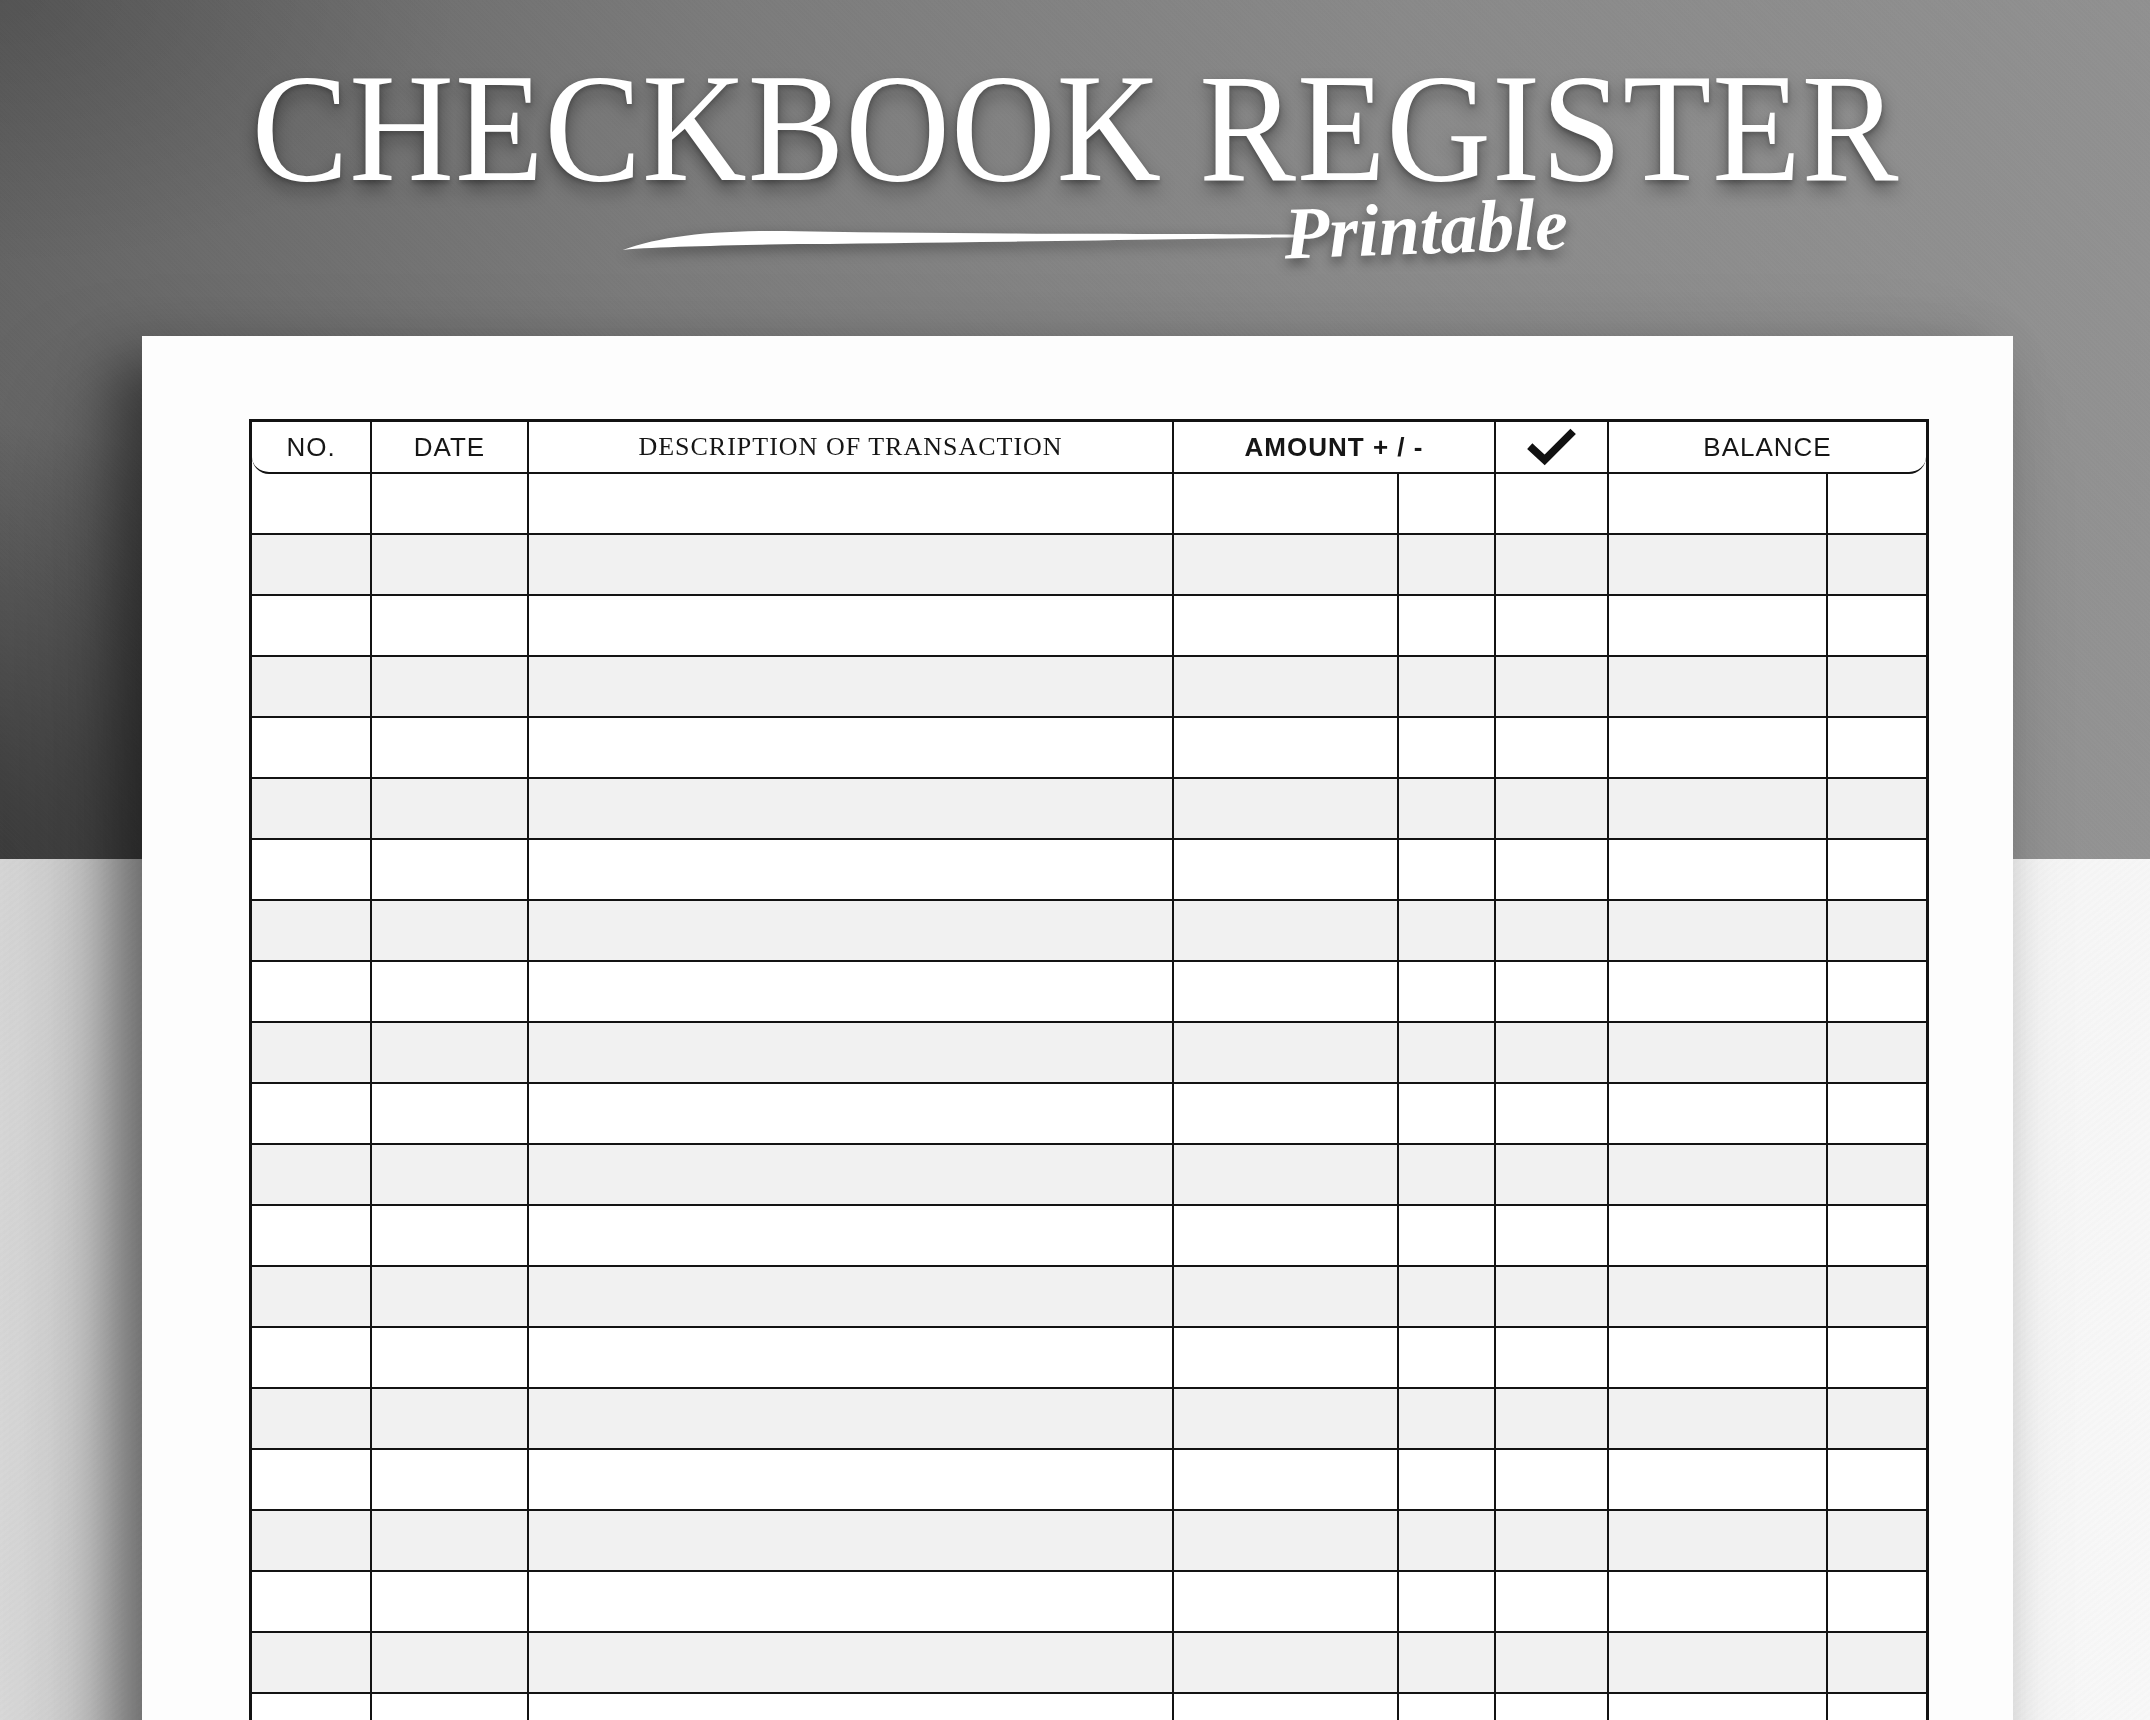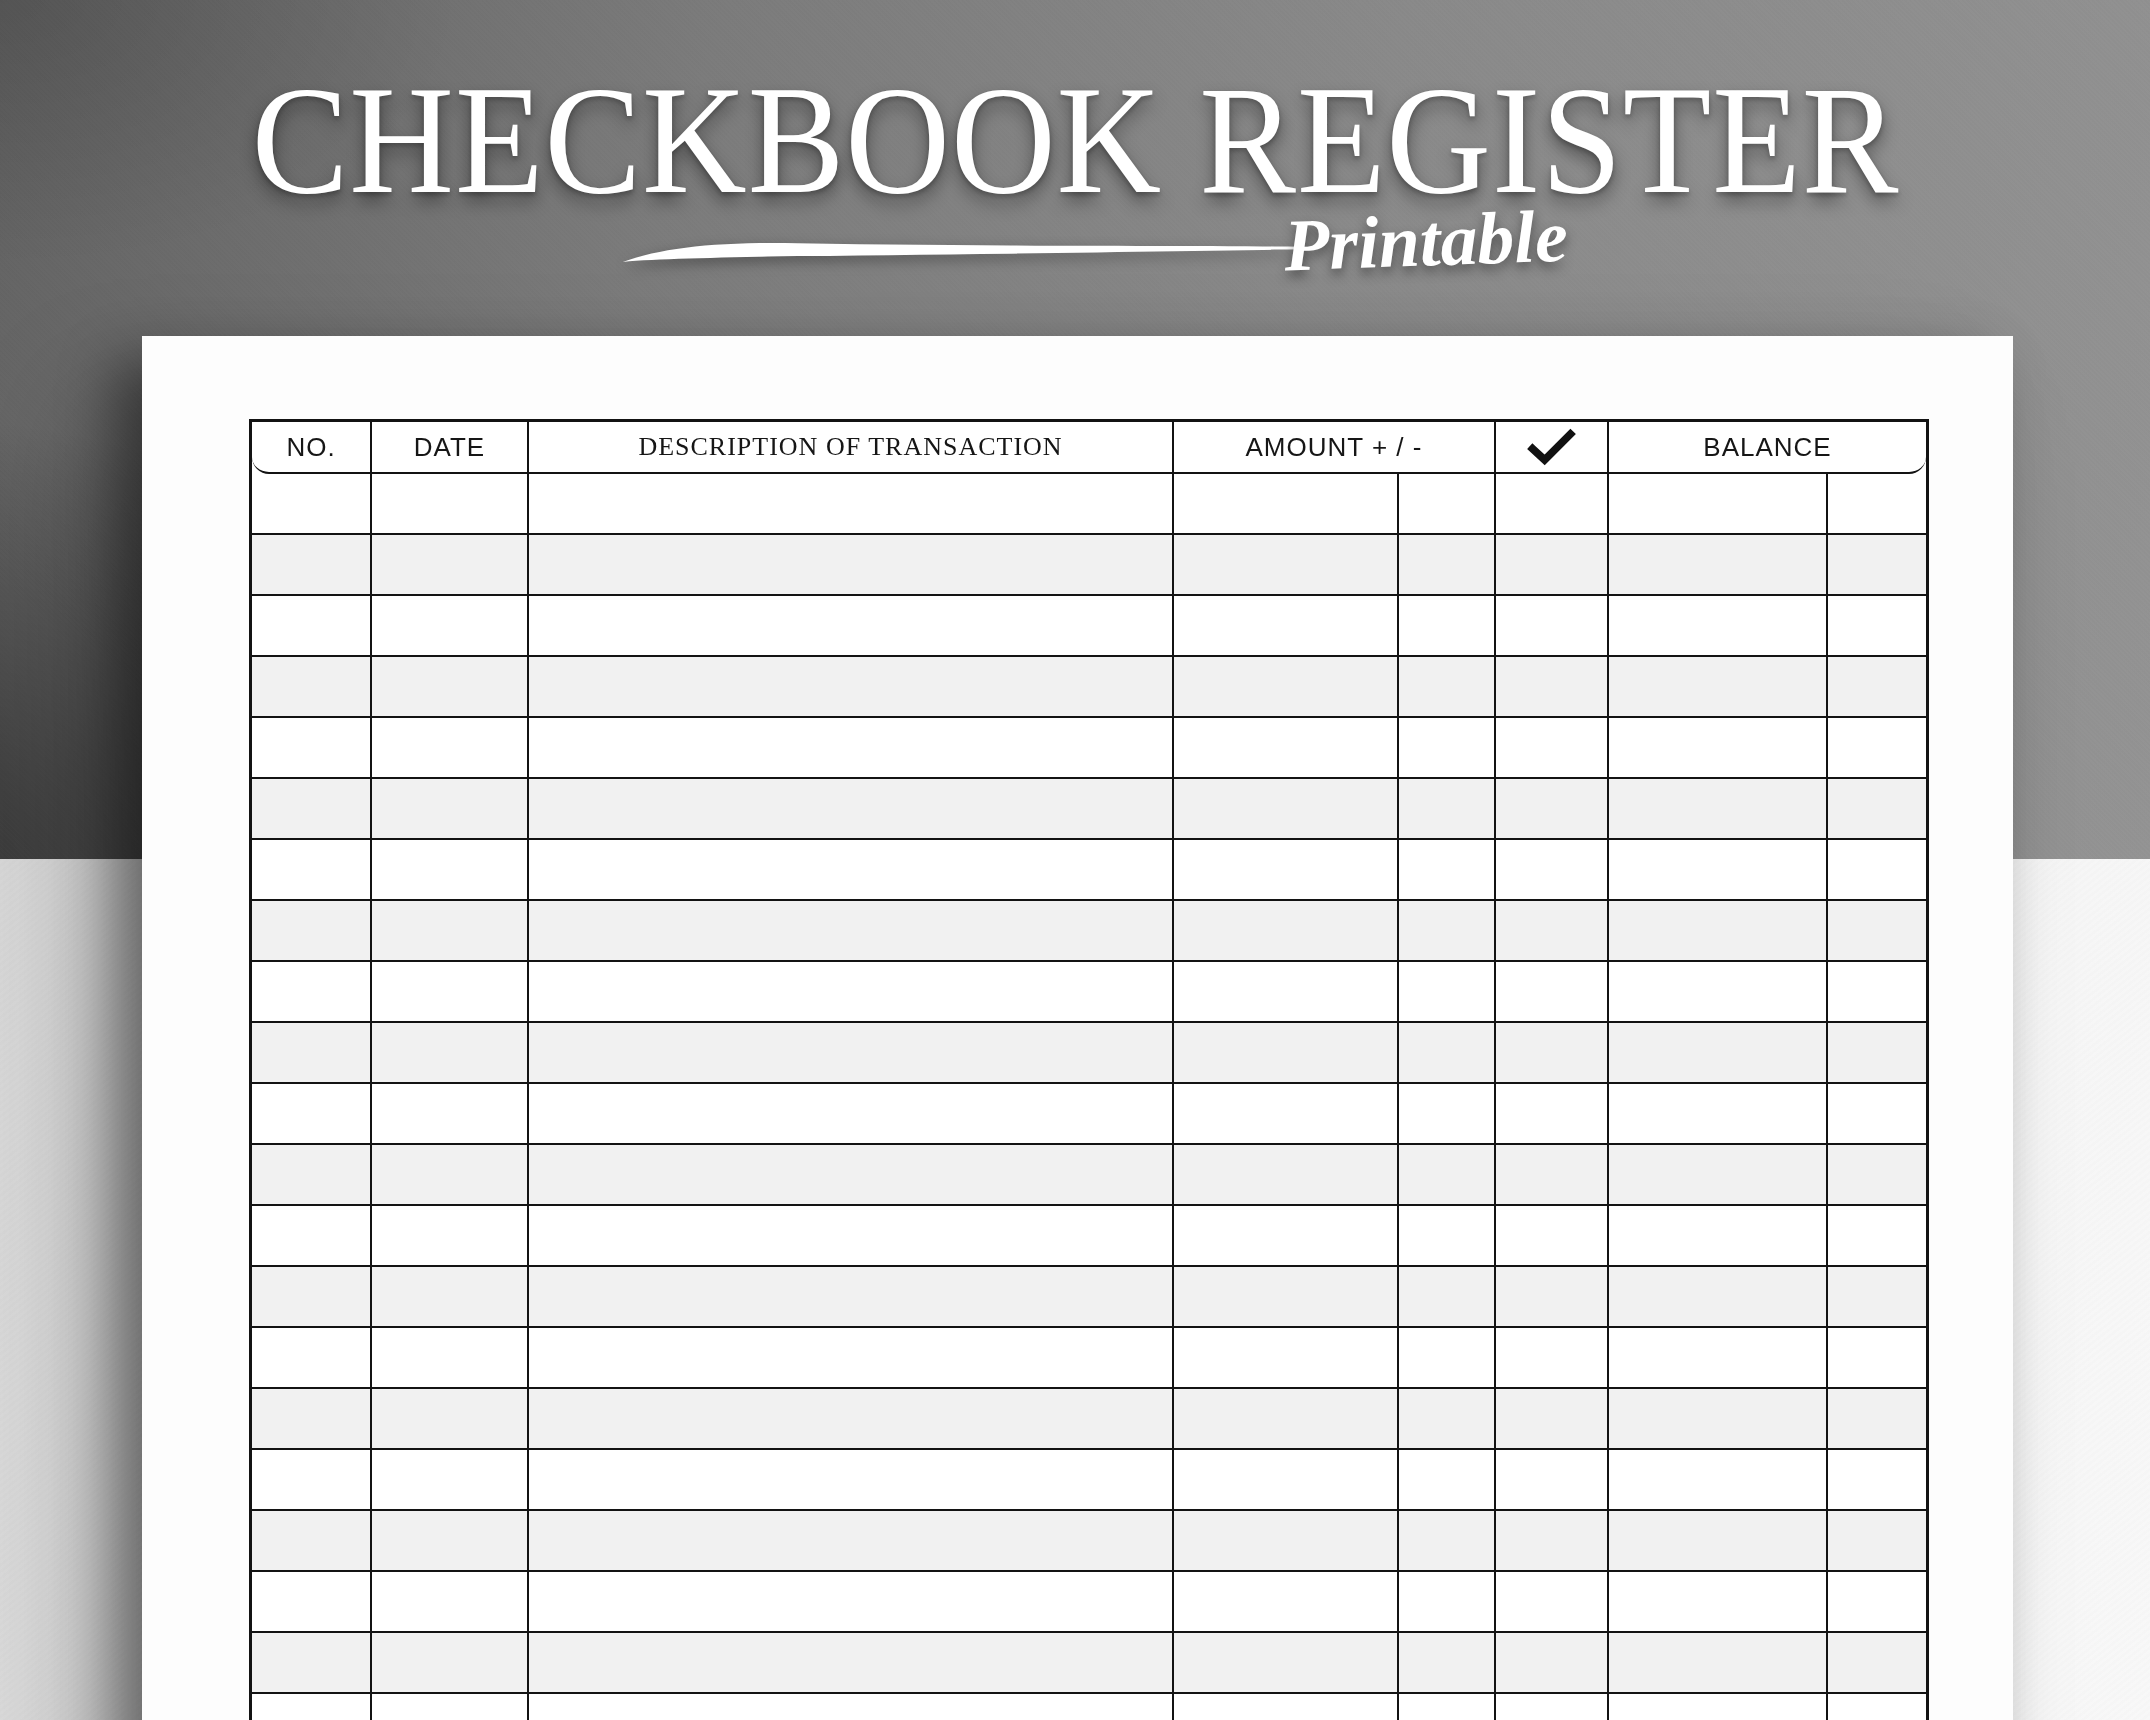--- a/index.html
+++ b/index.html
@@ -13,21 +13,21 @@
       radial-gradient(774px 447px at 0% 0%, rgba(0,0,0,.14), rgba(0,0,0,0) 60%),
       linear-gradient(108deg,#616161 0%,#7b7b7b 30%,#898989 58%,#939393 100%);}
   .wall::after{content:"";position:absolute;inset:0;opacity:.5;
     background:repeating-linear-gradient(45deg, rgba(255,255,255,.015) 0 1.7px, rgba(0,0,0,.012) 1.7px 3.4px);}
   .surface{position:absolute;left:0;top:859px;right:0;bottom:0;
     background:linear-gradient(100deg,#d9d9d9 0%,#ececec 45%,#f8f8f8 100%);}
   .surface::after{content:"";position:absolute;inset:0;opacity:.6;
     background:repeating-linear-gradient(-38deg, rgba(0,0,0,.014) 0 2.6px, rgba(255,255,255,.02) 2.6px 5.2px);}
 
   
-  .hero{position:absolute;left:0;top:12px;width:100%;height:378px;}
+  .hero{position:absolute;left:0;top:0;width:100%;height:378px;}
   .title{position:absolute;left:0;top:52px;width:100%;margin:0;
     text-align:center;color:#ffffff;font-family:"Liberation Serif", serif;
     font-weight:400;font-size:145px;line-height:1;letter-spacing:0.9px;
     transform:scaleY(1.06);transform-origin:top center;
     text-shadow:0 8.6px 17px rgba(0,0,0,.40), 0 2.6px 5.2px rgba(0,0,0,.28);}
   .flourish{position:absolute;left:621px;top:222px;width:681px;height:34px;
     filter:drop-shadow(0 5.2px 6.9px rgba(0,0,0,.35));}
   .subtitle{position:absolute;left:1284px;top:186px;width:310px;
     font-family:"Liberation Serif", serif;font-style:italic;font-weight:700;
     font-size:74px;color:#ffffff;transform:rotate(-2deg);
@@ -42,21 +42,21 @@
   .register{position:absolute;left:107px;top:83px;border:3.4px solid #131313;
     background:#ffffff;}
   .thead{display:flex;height:50px;border-bottom:2.6px solid #131313;background:#ffffff;border-radius:17px;}
   .hcell{display:flex;align-items:center;justify-content:center;box-sizing:border-box;
     border-right:2.6px solid #131313;color:#161616;font-size:26px;letter-spacing:1px;
     white-space:nowrap;}
   .hcell:last-child{border-right:none;}
   .c-no{width:120px;}
   .c-date{width:157px;}
   .c-desc{width:645px;font-family:Liberation Serif, serif;}
-  .c-amount{width:322px;}
+  .c-amount{width:322px;font-weight:bold;}
   .c-check{width:113px;}
   .c-balance{width:317px;}
 
   .tbody{display:block;}
   .row{display:flex;height:61px;box-sizing:border-box;border-bottom:2.6px solid #131313;background:#ffffff;}
   .row:nth-child(even){background:#f1f1f1;}
   .row:last-child{border-bottom:none;}
   .bcell{box-sizing:border-box;border-right:2.6px solid #131313;height:100%;}
   .bcell:last-child{border-right:none;}
   .b-no{width:120px;}

